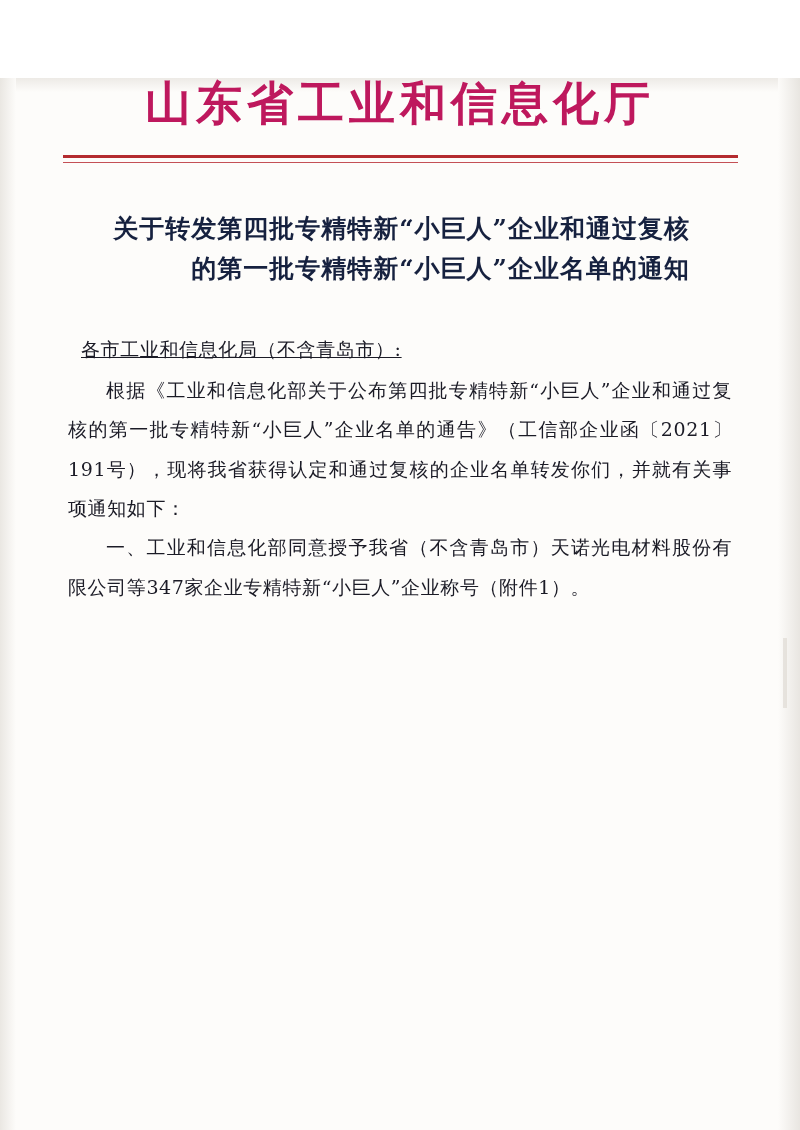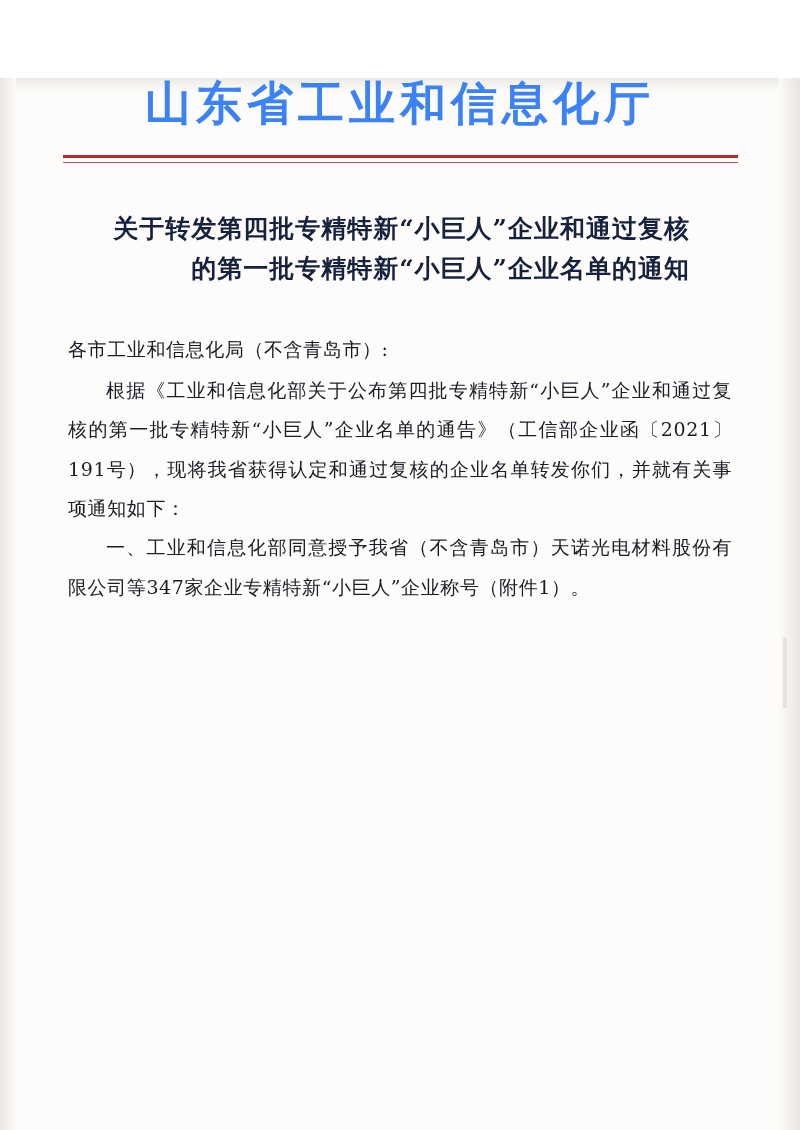--- a/index.html
+++ b/index.html
@@ -49,21 +49,21 @@
     position: relative;
     z-index: 3;
     padding: 0 62px;
   }
 
   .masthead {
     text-align: center;
     margin-top: 78px;
   }
   .masthead-title {
-    color: #3b82f6;
+    color: #be185d;
     font-family: "DejaVu Serif", "Liberation Serif", serif;
     font-weight: bold;
     font-size: 46px;
     letter-spacing: 5px;
     line-height: 1.1;
     white-space: nowrap;
   }
 
   .masthead-rule {
     margin: 26px auto 0 auto;
@@ -91,22 +91,23 @@
 
   .body-block {
     margin-top: 40px;
     color: #1b1b26;
     font-size: 19px;
     line-height: 2.07;
     letter-spacing: 0.6px;
     font-family: "DejaVu Serif", "Liberation Serif", serif;
   }
   .salutation {
-    margin: 0 0 2px 0;
+    margin: 0 0 2px 13px;
     padding: 0 6px;
+    text-decoration: underline;
   }
   .para {
     margin: 0;
     padding: 0 6px;
     text-indent: 2em;
     text-align: justify;
     text-justify: inter-ideograph;
   }
 
   

